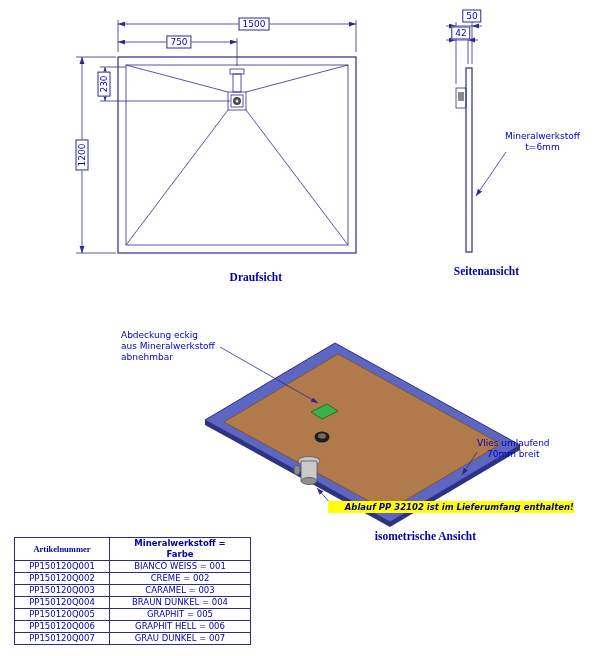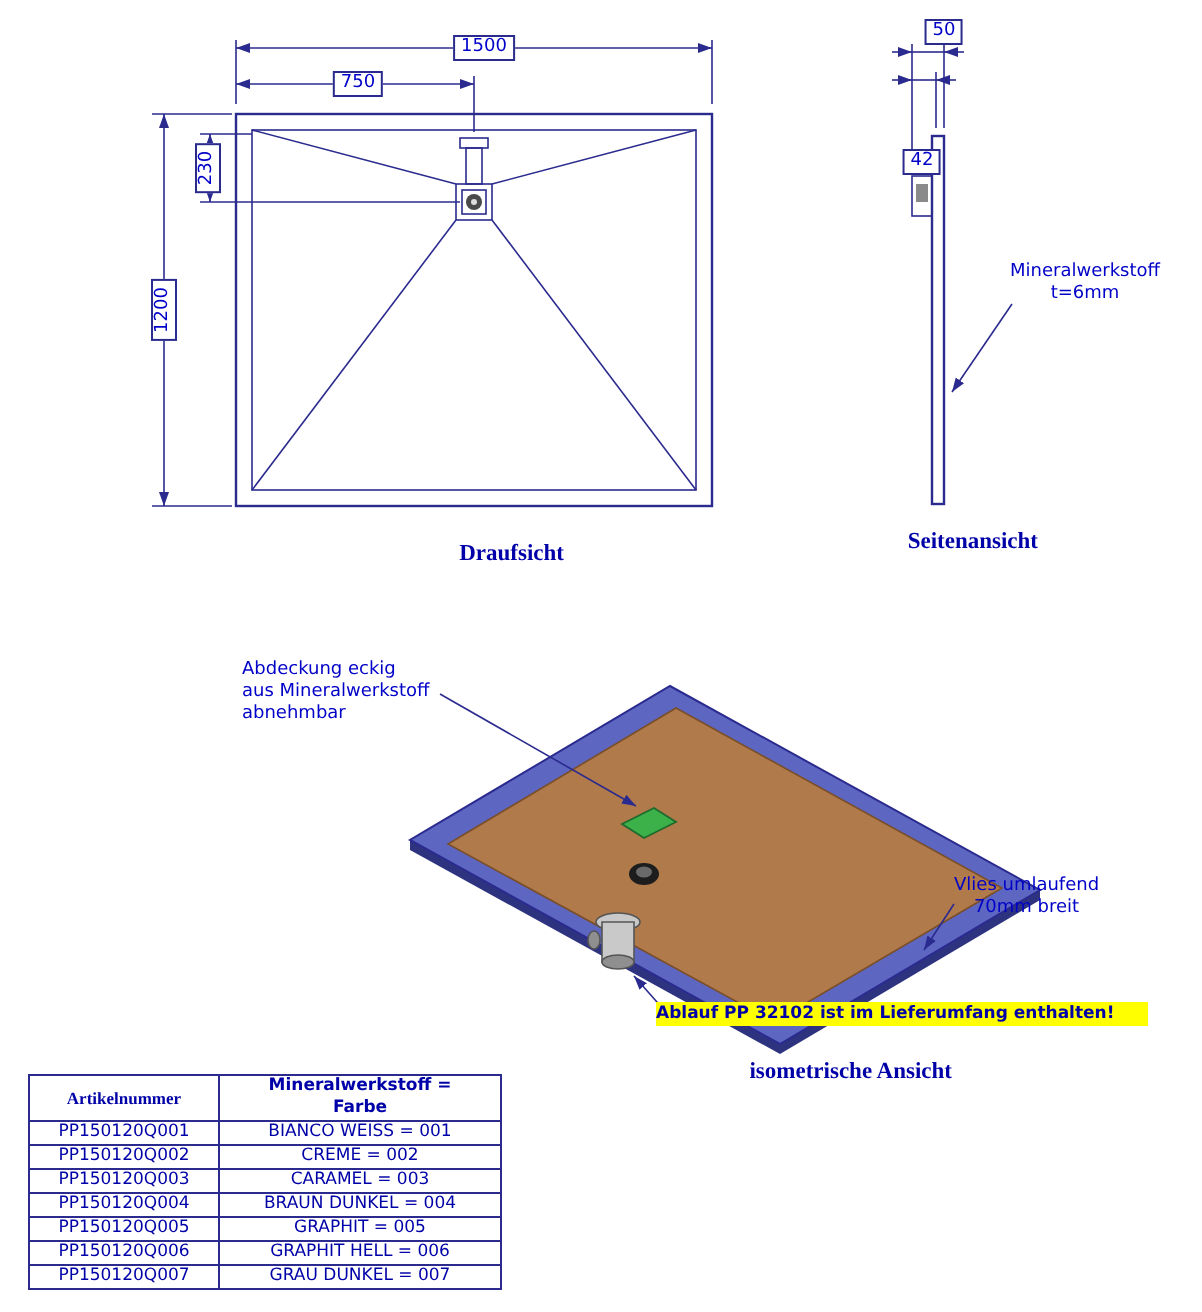--- a/index.html
+++ b/index.html
@@ -19,21 +19,21 @@
   .cover{fill:var(--c-cover_green);stroke:#1f6b2d;stroke-width:0.9;}
   .metal{fill:#c9c9c9;stroke:#555;stroke-width:0.8;}
   .metal-dark{fill:#8f8f8f;stroke:#555;stroke-width:0.8;}
   .dim{position:absolute;font-size:9px;line-height:11px;color:var(--c-text);
        background:#fff;border:1px solid var(--c-line);padding:0 3px;white-space:nowrap;
        transform:translate(-50%,-50%);}
   .dim.vert{transform:translate(-50%,-50%) rotate(-90deg);}
   .lbl{position:absolute;font-size:9px;line-height:11px;color:var(--c-text);white-space:nowrap;}
   .sec{position:absolute;font-size:11.5px;font-weight:bold;color:var(--c-title);text-align:right;font-family:Liberation Serif, serif;}
   .note-hl{position:absolute;left:328px;top:501px;width:246px;background:var(--c-highlight);
-           color:var(--c-title);font-weight:bold;font-size:8.5px;line-height:12px;text-align:left;}
+           color:var(--c-title);font-weight:bold;font-size:8.5px;line-height:12px;text-align:right;font-style:italic;}
   table.parts{position:absolute;left:14px;top:537px;border-collapse:collapse;
               color:var(--c-title);font-size:8.5px;}
   table.parts th,table.parts td{border:1px solid var(--c-line);padding:0 3px;line-height:11px;
               text-align:center;white-space:nowrap;}
   table.parts th{font-weight:bold;}
   table.parts .c1{width:88px;font-family:Liberation Serif, serif;}
   table.parts .c2{width:134px;}
 </style>
 </head>
 <body>
@@ -119,26 +119,26 @@
         <ellipse class="metal-dark" cx="309" cy="481" rx="8" ry="3.5"></ellipse>
         <ellipse class="metal-dark" cx="297" cy="470" rx="3" ry="4.5"></ellipse>
       </g>
 
       <line class="dimline" x1="220" y1="347" x2="318" y2="403" marker-end="url(#ae)"></line>
       <line class="dimline" x1="477" y1="452" x2="462" y2="475" marker-end="url(#ae)"></line>
       <line class="dimline" x1="332" y1="505" x2="317" y2="488" marker-end="url(#ae)"></line>
     </g>
   </svg>
 
-  <div class="dim" style="left:242px;top:24px;">1500</div>
+  <div class="dim" style="left:254px;top:24px;">1500</div>
   <div class="dim" style="left:179px;top:42px;">750</div>
   <div class="dim vert" style="left:104px;top:84px;">230</div>
   <div class="dim vert" style="left:82px;top:155px;">1200</div>
   <div class="dim" style="left:472px;top:16px;">50</div>
-  <div class="dim" style="left:461px;top:33px;margin-top:48px;">42</div>
+  <div class="dim" style="left:461px;top:33px;">42</div>
 
   <div class="sec" style="left:192px;top:271px;width:90px;">Draufsicht</div>
   <div class="sec" style="left:424px;top:265px;width:95px;">Seitenansicht</div>
   <div class="sec" style="left:304px;top:530px;width:172px;">isometrische Ansicht</div>
 
   <div class="lbl" style="left:505px;top:131px;text-align:center;">
     <div>Mineralwerkstoff</div>
     <div>t=6mm</div>
   </div>
   <div class="lbl" style="left:121px;top:330px;">

